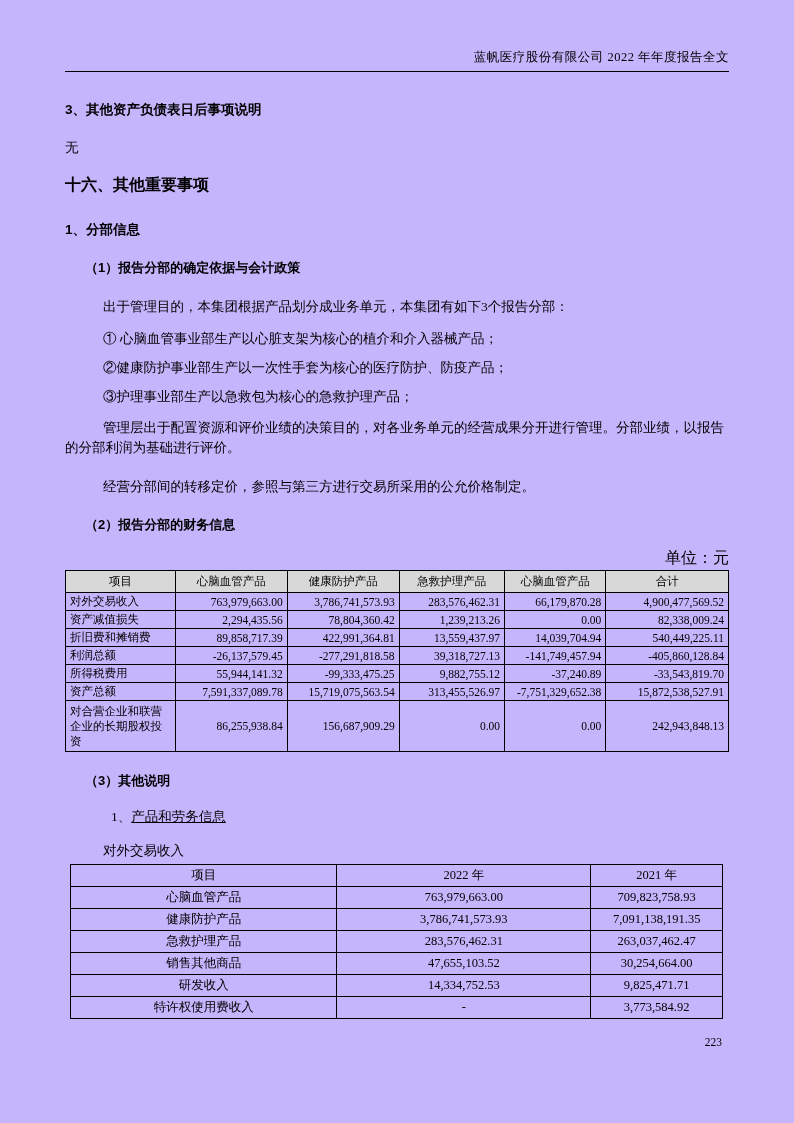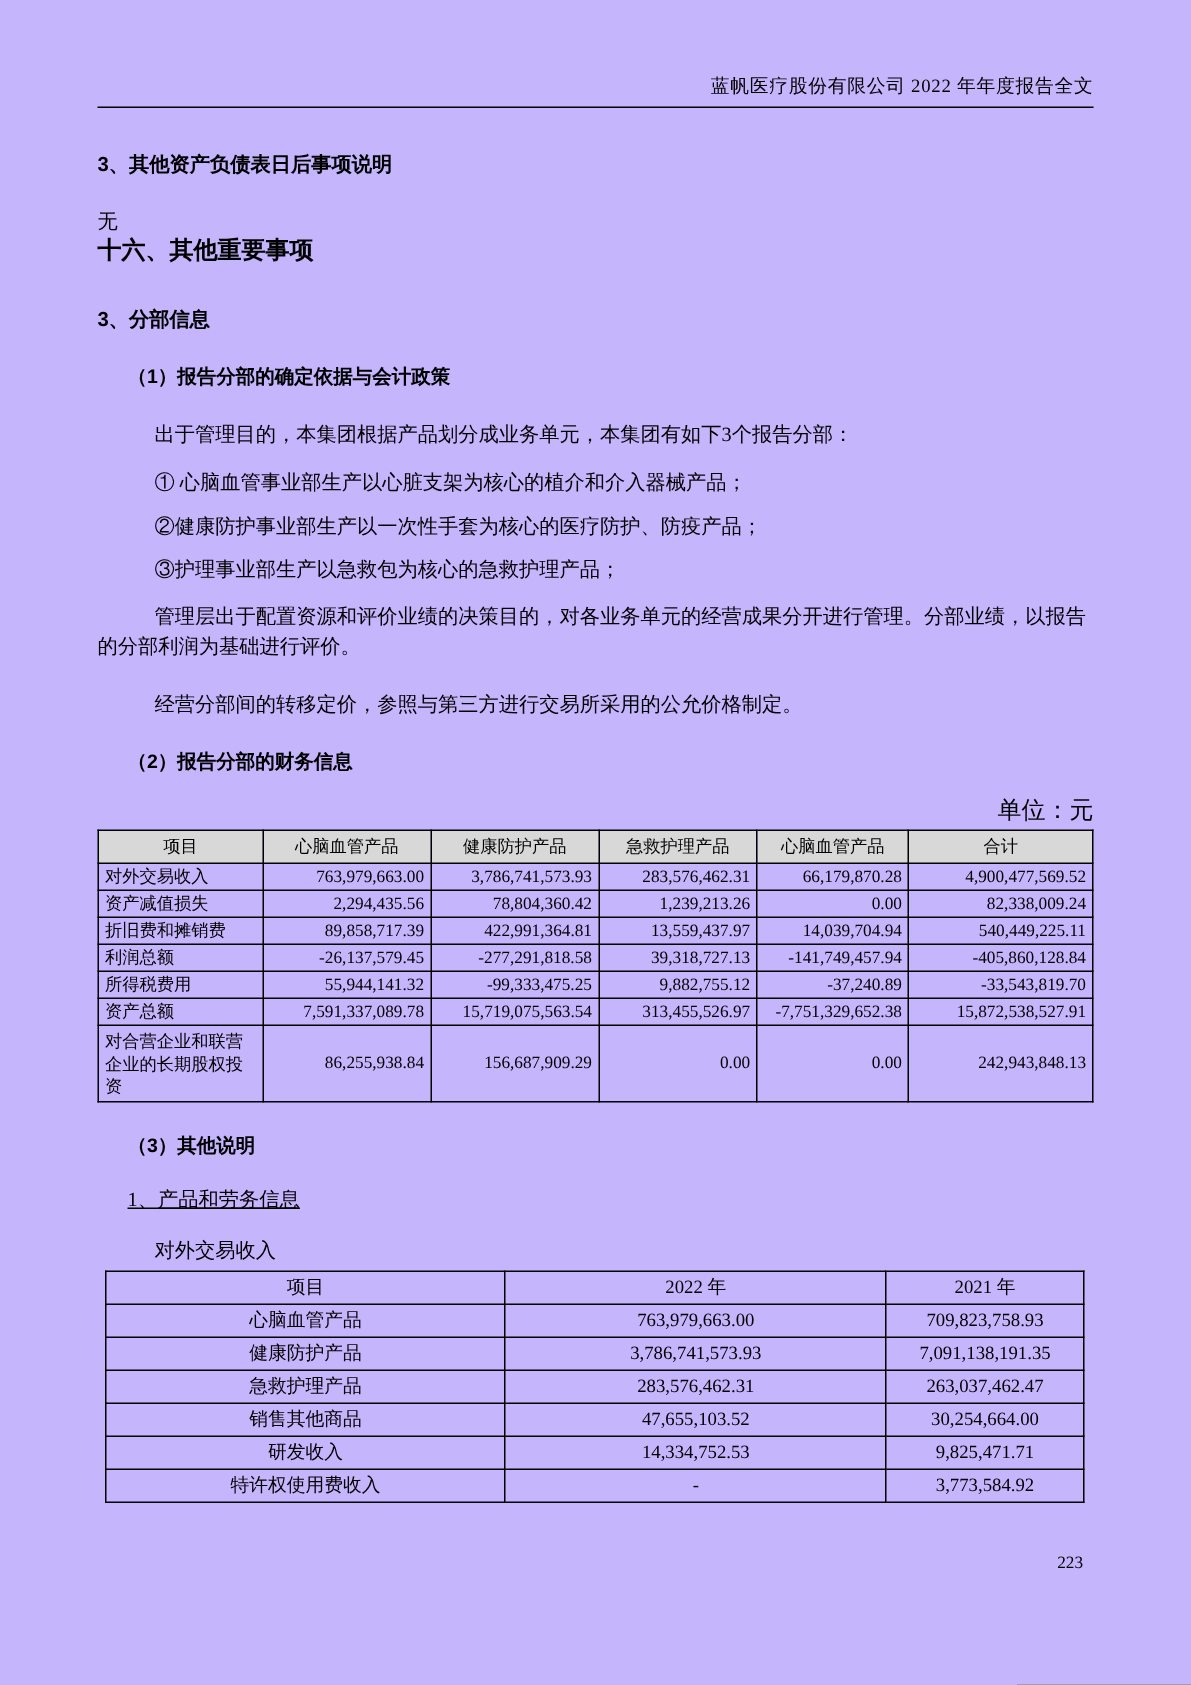--- a/index.html
+++ b/index.html
@@ -19,41 +19,41 @@
   .header-rule{
     position:absolute;top:71px;left:65px;width:664px;
     border-top:1.6px solid #000;height:0;
   }
   .content{position:absolute;left:65px;top:0;width:664px;}
   .content{padding-top:101px;}
 
   .h-bold{font-family:"Liberation Sans","DejaVu Sans",sans-serif;font-weight:bold;}
   .h3-title{font-size:13.5px;line-height:17px;}
   .plain{font-size:13.5px;line-height:17px;}
-  .h1-title{font-size:16px;line-height:20px;margin-top:2px;}
+  .h1-title{font-size:16px;line-height:20px;margin-top:19px;}
   .sub1{font-size:13.5px;line-height:17px;margin-top:26px;}
   .subnum{font-size:13px;line-height:17px;margin-top:21px;margin-left:20px;}
   .para{font-size:13.5px;line-height:20px;margin-top:21px;text-indent:38px;}
   .para-first{margin-top:21px;}
   .list-item{font-size:13.5px;line-height:18px;margin-top:11px;margin-left:38px;}
   .para2{font-size:13.5px;line-height:20px;margin-top:12px;text-indent:38px;}
   .para3{font-size:13.5px;line-height:18px;margin-top:20px;text-indent:38px;}
   .unit{font-size:16px;line-height:15px;margin-top:17px;text-align:right;}
 
   table{border-collapse:collapse;table-layout:fixed;}
   .t1{width:664px;margin-top:5px;border:1.6px solid #000;font-size:11.5px;}
   .t1 th,.t1 td{border:1px solid #000;padding:1px 4px;overflow:hidden;}
   .t1 th{background:#d8d8d8;font-weight:normal;text-align:center;height:19px;}
   .t1 td.lbl{text-align:left;height:15px;}
   .t1 td.val{text-align:right;height:15px;}
   .t1 tr.tall td{height:48px;}
   .c0{width:102px}.c1{width:104px}.c2{width:104px}.c3{width:98px}.c4{width:94px}.c5{width:114px}
 
   .sub3{margin-top:20px;}
-  .other1{font-size:13.5px;line-height:17px;margin-top:19px;margin-left:20px;text-decoration:underline;}
+  .other1{font-size:13.5px;line-height:17px;margin-top:19px;margin-left:46px;}
   .other1 .ul{text-decoration:underline;}
   .revenue{font-size:13.5px;line-height:17px;margin-top:17px;margin-left:38px;}
 
   .t2{width:653px;margin-top:5px;margin-left:5px;border:1.6px solid #000;font-size:12.5px;}
   .t2 th,.t2 td{border:1px solid #000;padding:0 4px;text-align:center;height:21px;font-weight:normal;}
   .d0{width:257px}.d1{width:245px}.d2{width:127px}
 
   .page-num{position:absolute;top:1036px;right:72px;font-size:11.5px;}
 </style>
 </head>
@@ -63,21 +63,21 @@
 
   <div class="doc-header">蓝帆医疗股份有限公司 2022 年年度报告全文</div>
   <div class="header-rule"></div>
 
   <div class="content">
 
     <div class="h3-title h-bold">3、其他资产负债表日后事项说明</div>
     <div class="plain" style="margin-top:21px;">无</div>
 
     <div class="h1-title h-bold">十六、其他重要事项</div>
-    <div class="sub1 h-bold">3、分部信息</div>
+    <div class="sub1 h-bold">1、分部信息</div>
     <div class="subnum h-bold">（1）报告分部的确定依据与会计政策</div>
 
     <div class="para para-first">出于管理目的，本集团根据产品划分成业务单元，本集团有如下3个报告分部：</div>
     <div class="list-item" style="margin-top:13px;">① 心脑血管事业部生产以心脏支架为核心的植介和介入器械产品；</div>
     <div class="list-item">②健康防护事业部生产以一次性手套为核心的医疗防护、防疫产品；</div>
     <div class="list-item">③护理事业部生产以急救包为核心的急救护理产品；</div>
     <div class="para2">管理层出于配置资源和评价业绩的决策目的，对各业务单元的经营成果分开进行管理。分部业绩，以报告的分部利润为基础进行评价。</div>
     <div class="para3">经营分部间的转移定价，参照与第三方进行交易所采用的公允价格制定。</div>
 
     <div class="subnum h-bold" style="margin-top:20px;">（2）报告分部的财务信息</div>

